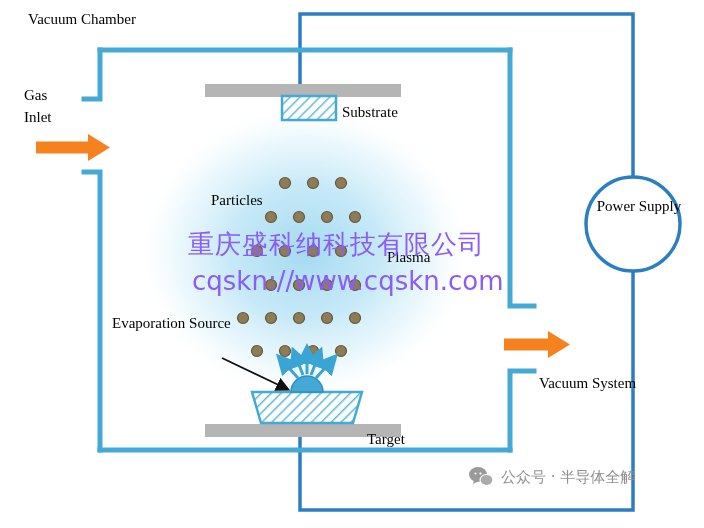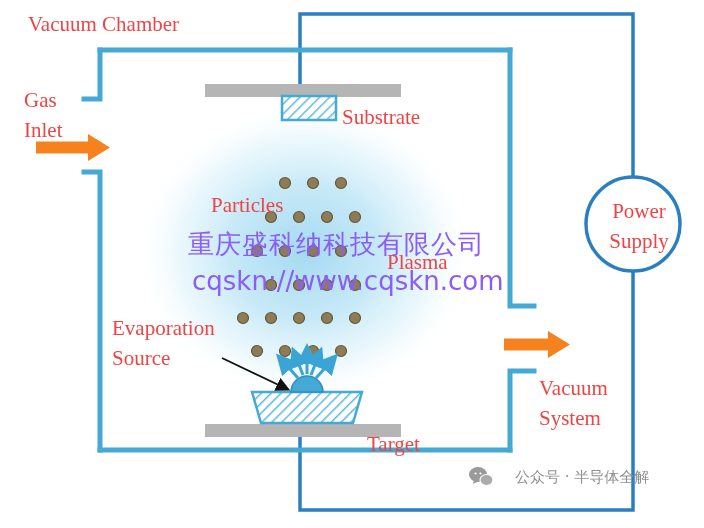--- a/index.html
+++ b/index.html
@@ -12,36 +12,36 @@
   .wire{ fill:none; stroke:var(--wire-blue,#2b7fc0); stroke-width:3.5; }
   .psu-circle{ fill:#fff; stroke:var(--wire-blue,#2b7fc0); stroke-width:3.5; }
   .electrode{ fill:var(--electrode-gray,#b5b5b5); }
   .hatched{ fill:url(#hatch); stroke:var(--chamber-blue,#45a9d6); stroke-width:2.5; }
   .dome{ fill:var(--chamber-blue,#45a9d6); stroke:#2e8fc0; stroke-width:1.5; }
   .spray{ stroke:#3aa5d4; stroke-width:3; fill:none; }
   .anno{ stroke:#111; stroke-width:1.8; fill:none; }
   .particle{ fill:var(--particle-olive,#8d7c55); stroke:#65583a; stroke-width:1.2; }
   .orange-arrow{ fill:var(--arrow-orange,#f5821f); }
 
-  .label{ position:absolute; color:#ef4444; font-size:21px; line-height:1.45;font-family:Liberation Serif, serif; }
+  .label{ position:absolute; color:#000000; font-size:15px; line-height:1.45;font-family:Liberation Serif, serif; }
   .lbl-vacuum-chamber{ left:28px; top:9px; white-space:nowrap; }
   .lbl-gas-inlet{ left:24px; top:85px; width:54px; }
   .lbl-substrate{ left:342px; top:102px; white-space:nowrap; }
   .lbl-particles{ left:211px; top:190px; white-space:nowrap; }
   .lbl-plasma{ left:387px; top:247px; white-space:nowrap; }
   .lbl-evaporation{ left:112px; top:313px; width:125px; }
   .lbl-target{ left:367px; top:395px; white-space:nowrap;margin-top:34px; }
   .lbl-power{ left:589px; top:196px; width:100px; text-align:center; }
   .lbl-vacuum-system{ left:539px; top:373px; width:100px; }
 
   .watermark{ position:absolute; font-family:"DejaVu Sans", sans-serif; color:#8b5cf6; }
   .wm1{ left:188px; top:227px; font-size:26px; letter-spacing:1px; white-space:nowrap; }
   .wm2{ left:192px; top:266px; font-size:26px; white-space:nowrap; }
 
-  .credit{ position:absolute; left:468px; top:466px; display:flex; align-items:center; gap:21px;
+  .credit{ position:absolute; left:468px; top:466px; display:flex; align-items:center; gap:7px;
            color:#8f8f8f; font-family:"DejaVu Sans", sans-serif; font-size:15px; white-space:nowrap; }
 </style>
 </head>
 <body>
 
 <div class="stage">
 
   <svg class="diagram" viewBox="0 0 704 528">
     <defs>
       <pattern id="hatch" width="7" height="7" patternTransform="rotate(45)" patternUnits="userSpaceOnUse">

